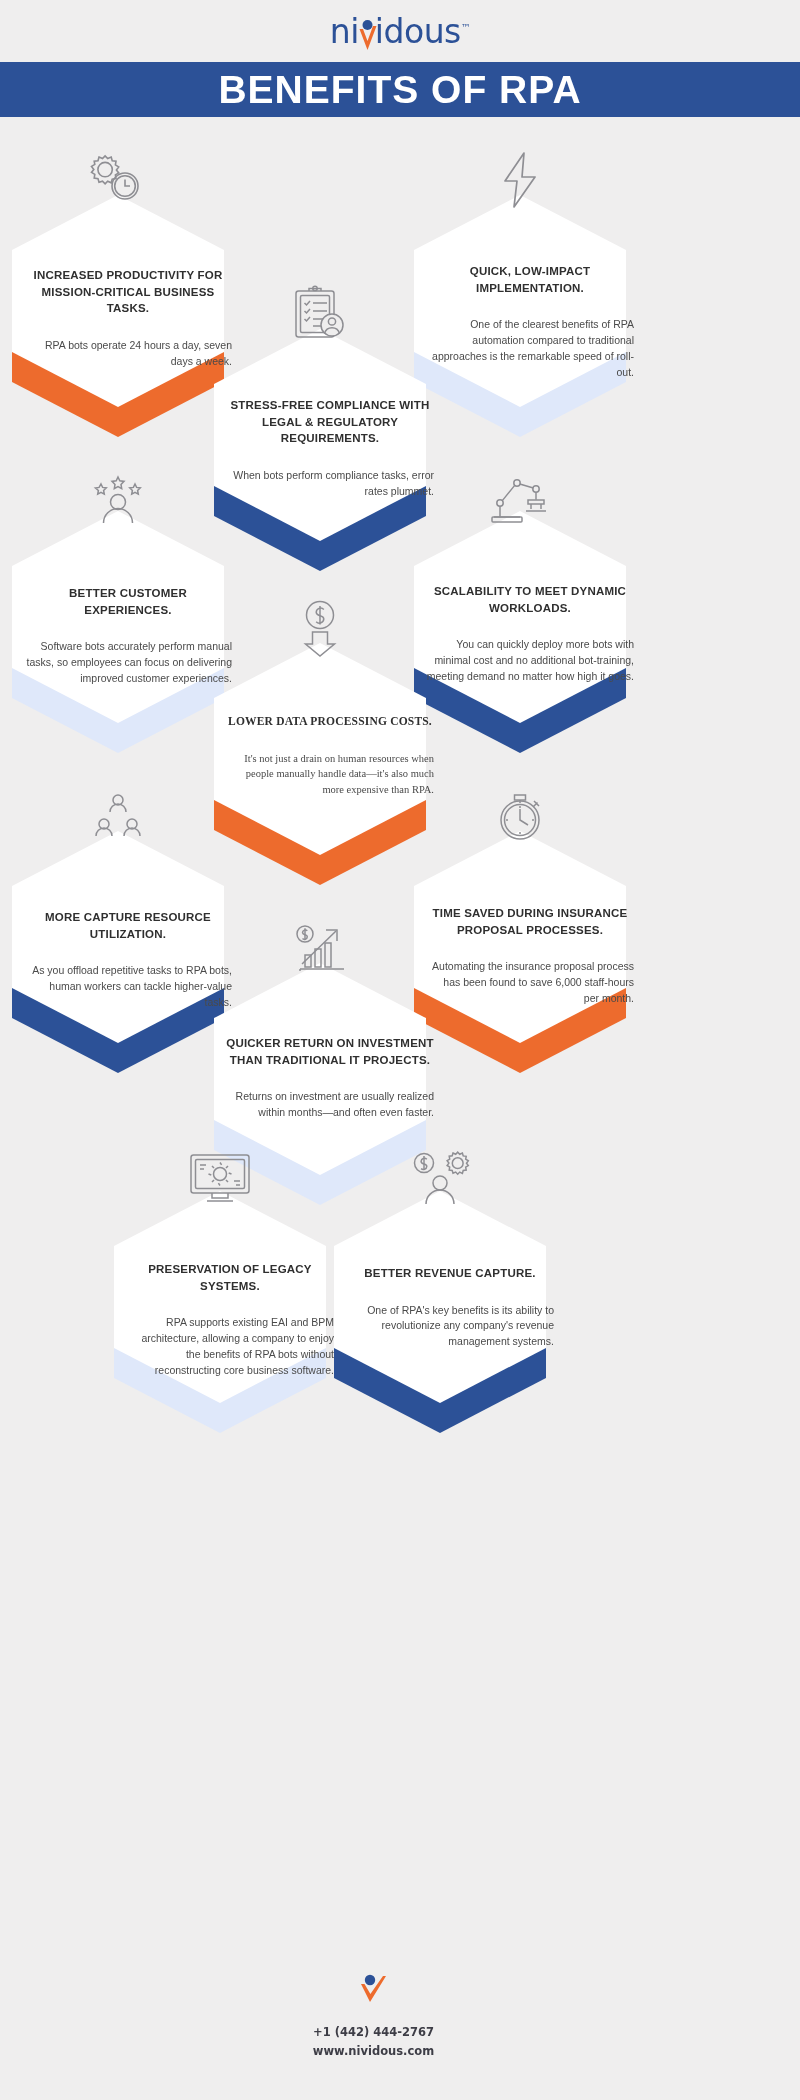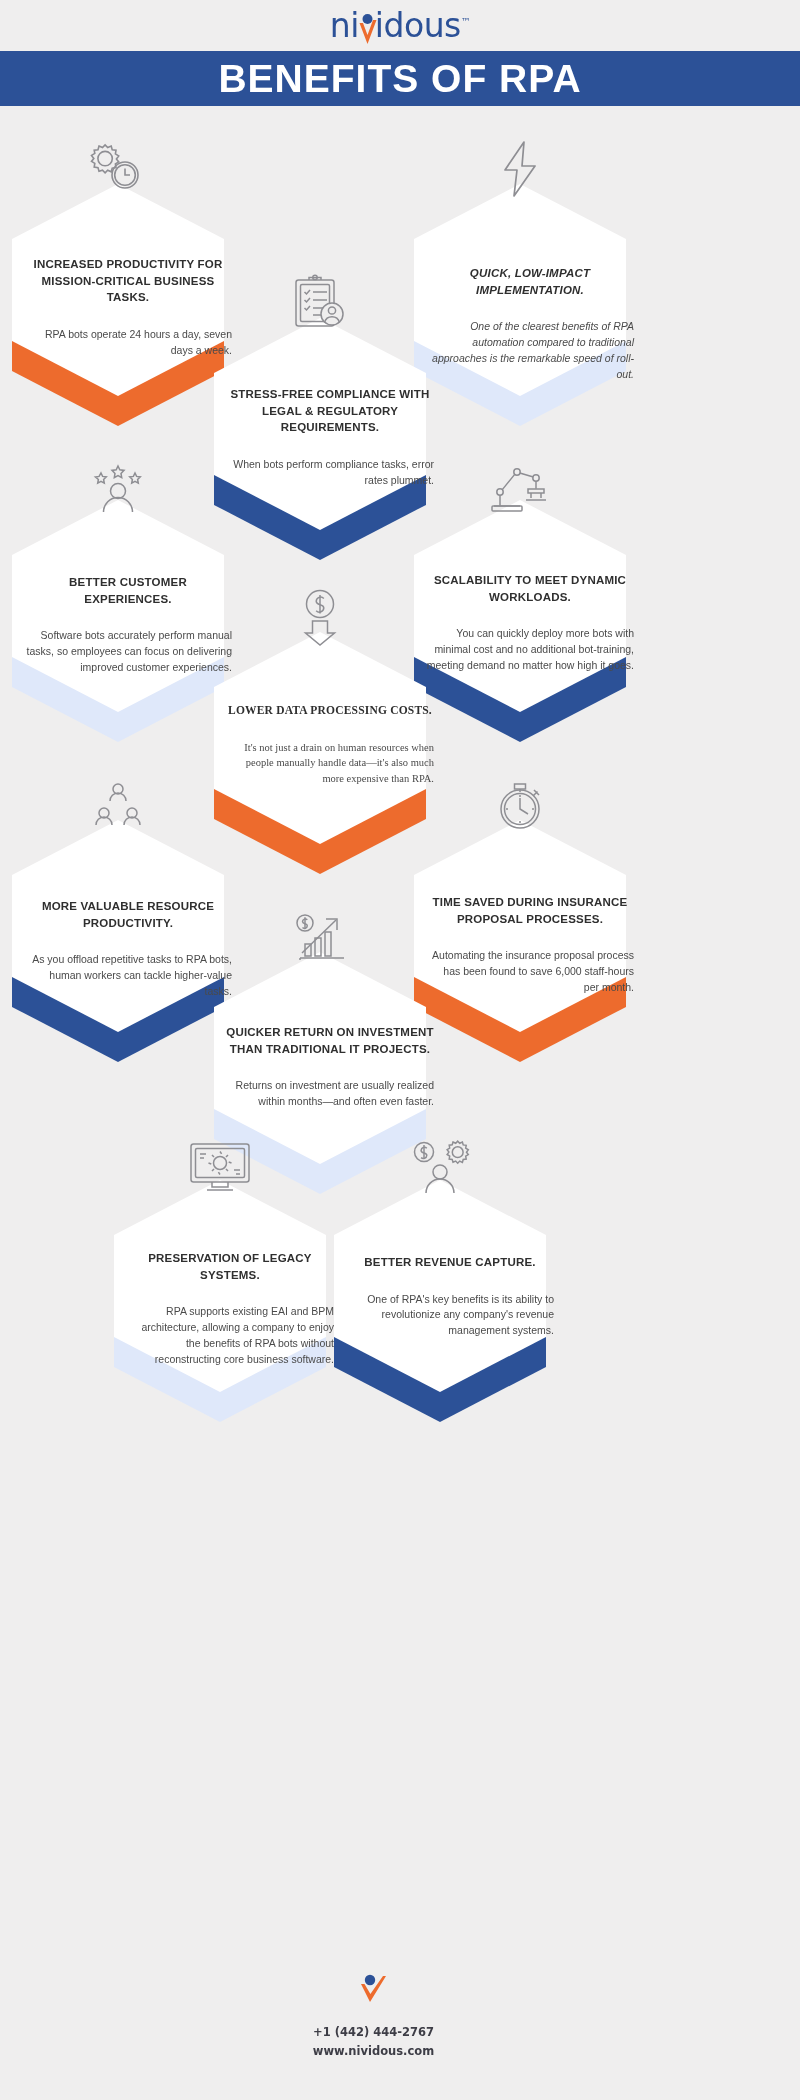--- a/index.html
+++ b/index.html
@@ -6,21 +6,21 @@
   html,body { width:800px; }
   body {
     background:#efeeee;
     font-family:"Liberation Sans", sans-serif;
     width:800px; height:2100px;
     position:relative; overflow:hidden;
     color:#3c3c3c;
   }
 
   
-  #logo-area { height:51px; display:flex; align-items:center; justify-content:center; }
+  #logo-area { height:62px; display:flex; align-items:center; justify-content:center; }
   .logo-word { position:relative; font-size:33px; letter-spacing:-0.5px; color:#2c5197; font-weight:400; font-family:"DejaVu Sans", sans-serif; }
   .logo-word .tm { font-size:10px; vertical-align:super; }
   .logo-v { display:inline-block; width:16px; position:relative; vertical-align:baseline; }
   .logo-v svg { position:absolute; left:-1px; top:-24px; }
 
   
   #banner {
     background:#2c5197; height:55px;
     display:flex; align-items:center; justify-content:center;
   }
@@ -111,21 +111,21 @@
       </div>
     </div>
     <div class="hex-card" style="left: 414px; top: 78px;">
       <div class="hex-shadow hex-poly" style="background: rgb(223, 232, 250); transform: translateY(30px);"></div>
       <div class="hex-body hex-poly" style="background: rgb(255, 255, 255);"></div>
       <div class="hex-icon" style="top: -52px; height: 66px;">
         <svg width="40" height="58" viewBox="0 0 40 58" fill="none" stroke="#8e8e93" stroke-width="1.7" stroke-linejoin="round">
      <path d="M24 2 L5 30 h12 L14 56 L35 26 H22 z"></path>
    </svg>
       </div>
-      <div class="hex-text" style="top: 81px; font-style: italic;">
+      <div class="hex-text" style="top: 68px;">
         <div class="hex-title">QUICK, LOW-IMPACT IMPLEMENTATION.</div>
         <div class="hex-desc">One of the clearest benefits of RPA automation compared to traditional approaches is the remarkable speed of roll-out.</div>
       </div>
     </div>
     <div class="hex-card" style="left: 214px; top: 212px;">
       <div class="hex-shadow hex-poly" style="background: rgb(44, 81, 151); transform: translateY(30px);"></div>
       <div class="hex-body hex-poly" style="background: rgb(255, 255, 255);"></div>
       <div class="hex-icon" style="top: -52px; height: 66px;">
         <svg width="58" height="58" viewBox="0 0 58 58" fill="none" stroke="#8e8e93" stroke-width="1.5">
      <rect x="5" y="6" width="38" height="46" rx="2.5"></rect>
@@ -206,21 +206,21 @@
         <svg width="50" height="52" viewBox="0 0 50 52" fill="none" stroke="#8e8e93" stroke-width="1.5">
      <circle cx="25" cy="7" r="5"></circle>
      <path d="M17 19 a8 8 0 0 1 16 0"></path>
      <circle cx="11" cy="31" r="5"></circle>
      <path d="M3 43 a8 8 0 0 1 16 0"></path>
      <circle cx="39" cy="31" r="5"></circle>
      <path d="M31 43 a8 8 0 0 1 16 0"></path>
    </svg>
       </div>
       <div class="hex-text" style="top: 78px;">
-        <div class="hex-title">MORE VALUABLE RESOURCE PRODUCTIVITY.</div>
+        <div class="hex-title">MORE CAPTURE RESOURCE UTILIZATION.</div>
         <div class="hex-desc">As you offload repetitive tasks to RPA bots, human workers can tackle higher-value tasks.</div>
       </div>
     </div>
     <div class="hex-card" style="left: 414px; top: 714px;">
       <div class="hex-shadow hex-poly" style="background: rgb(237, 107, 45); transform: translateY(30px);"></div>
       <div class="hex-body hex-poly" style="background: rgb(255, 255, 255);"></div>
       <div class="hex-icon" style="top: -54px; height: 68px;">
         <svg width="54" height="58" viewBox="0 0 54 58" fill="none" stroke="#8e8e93" stroke-width="1.5">
      <circle cx="27" cy="33" r="19"></circle>
      <circle cx="27" cy="33" r="15.5"></circle>

